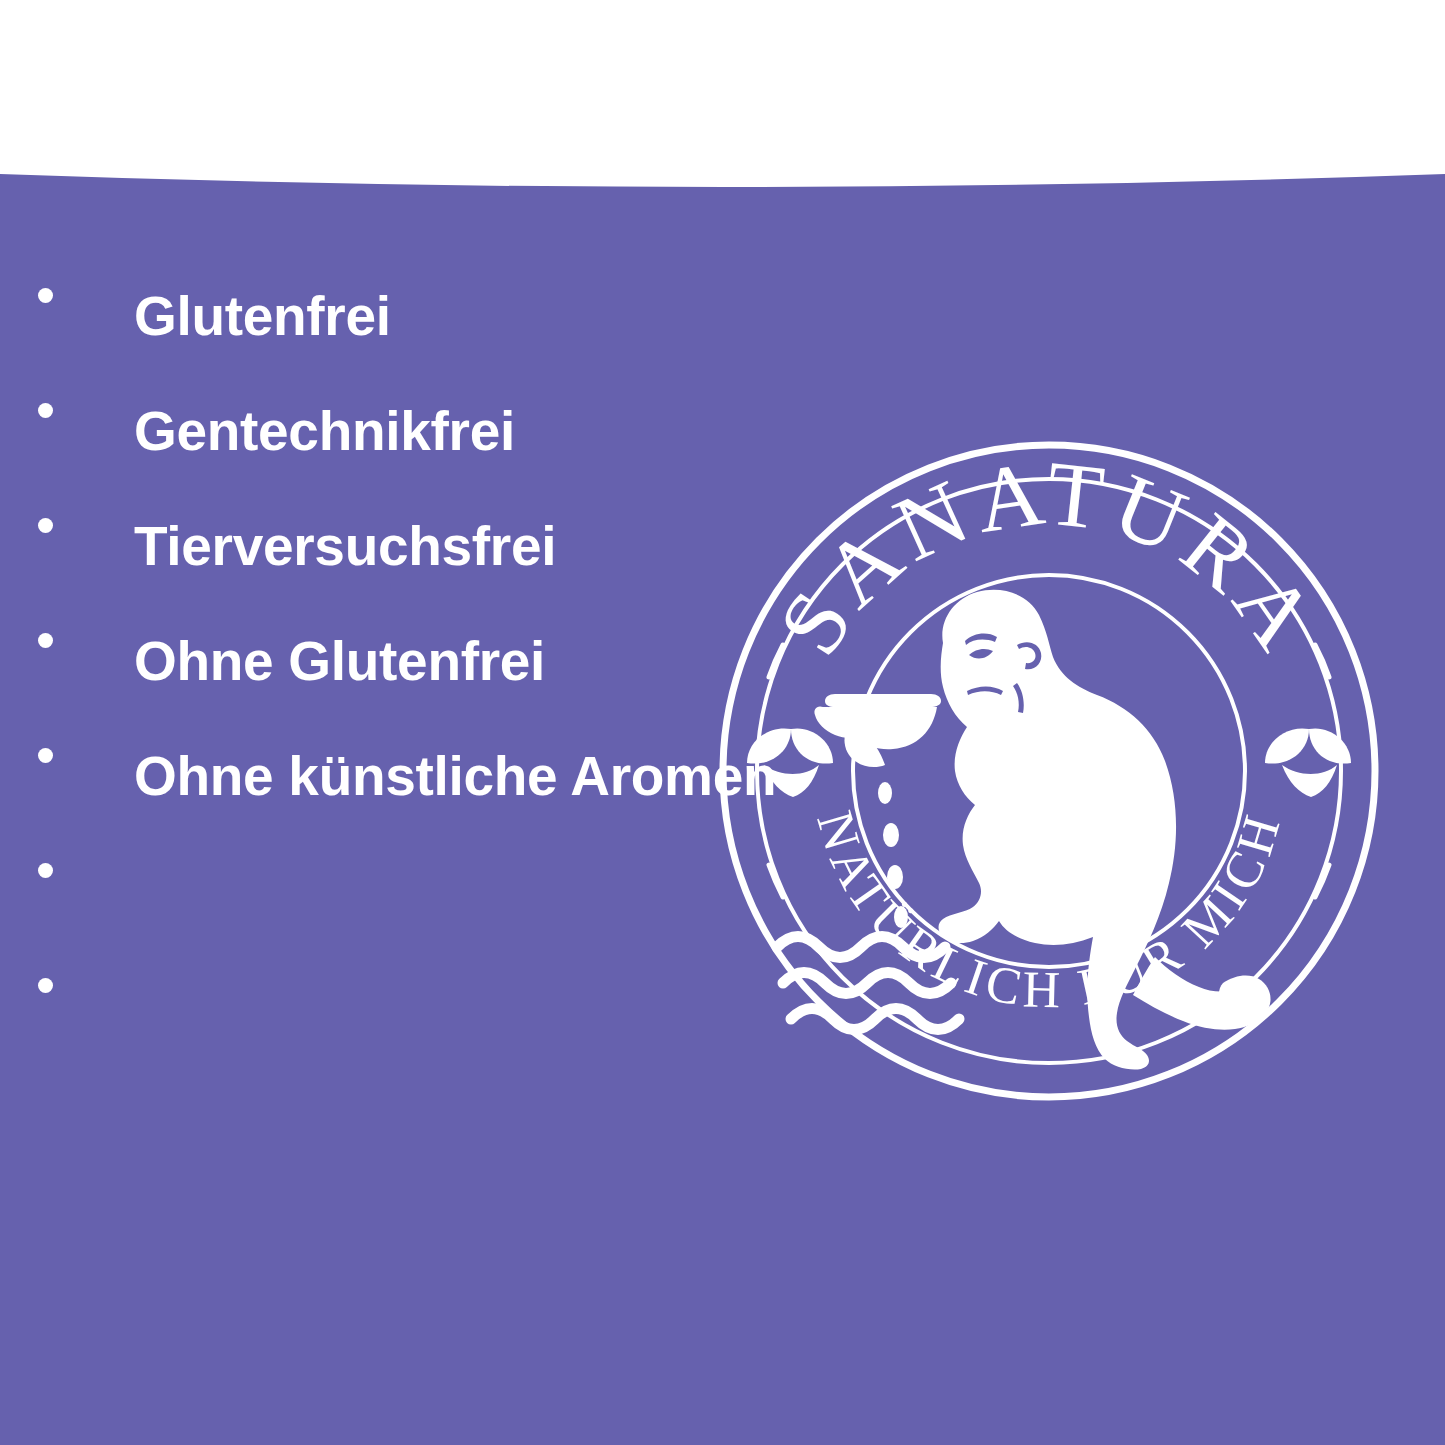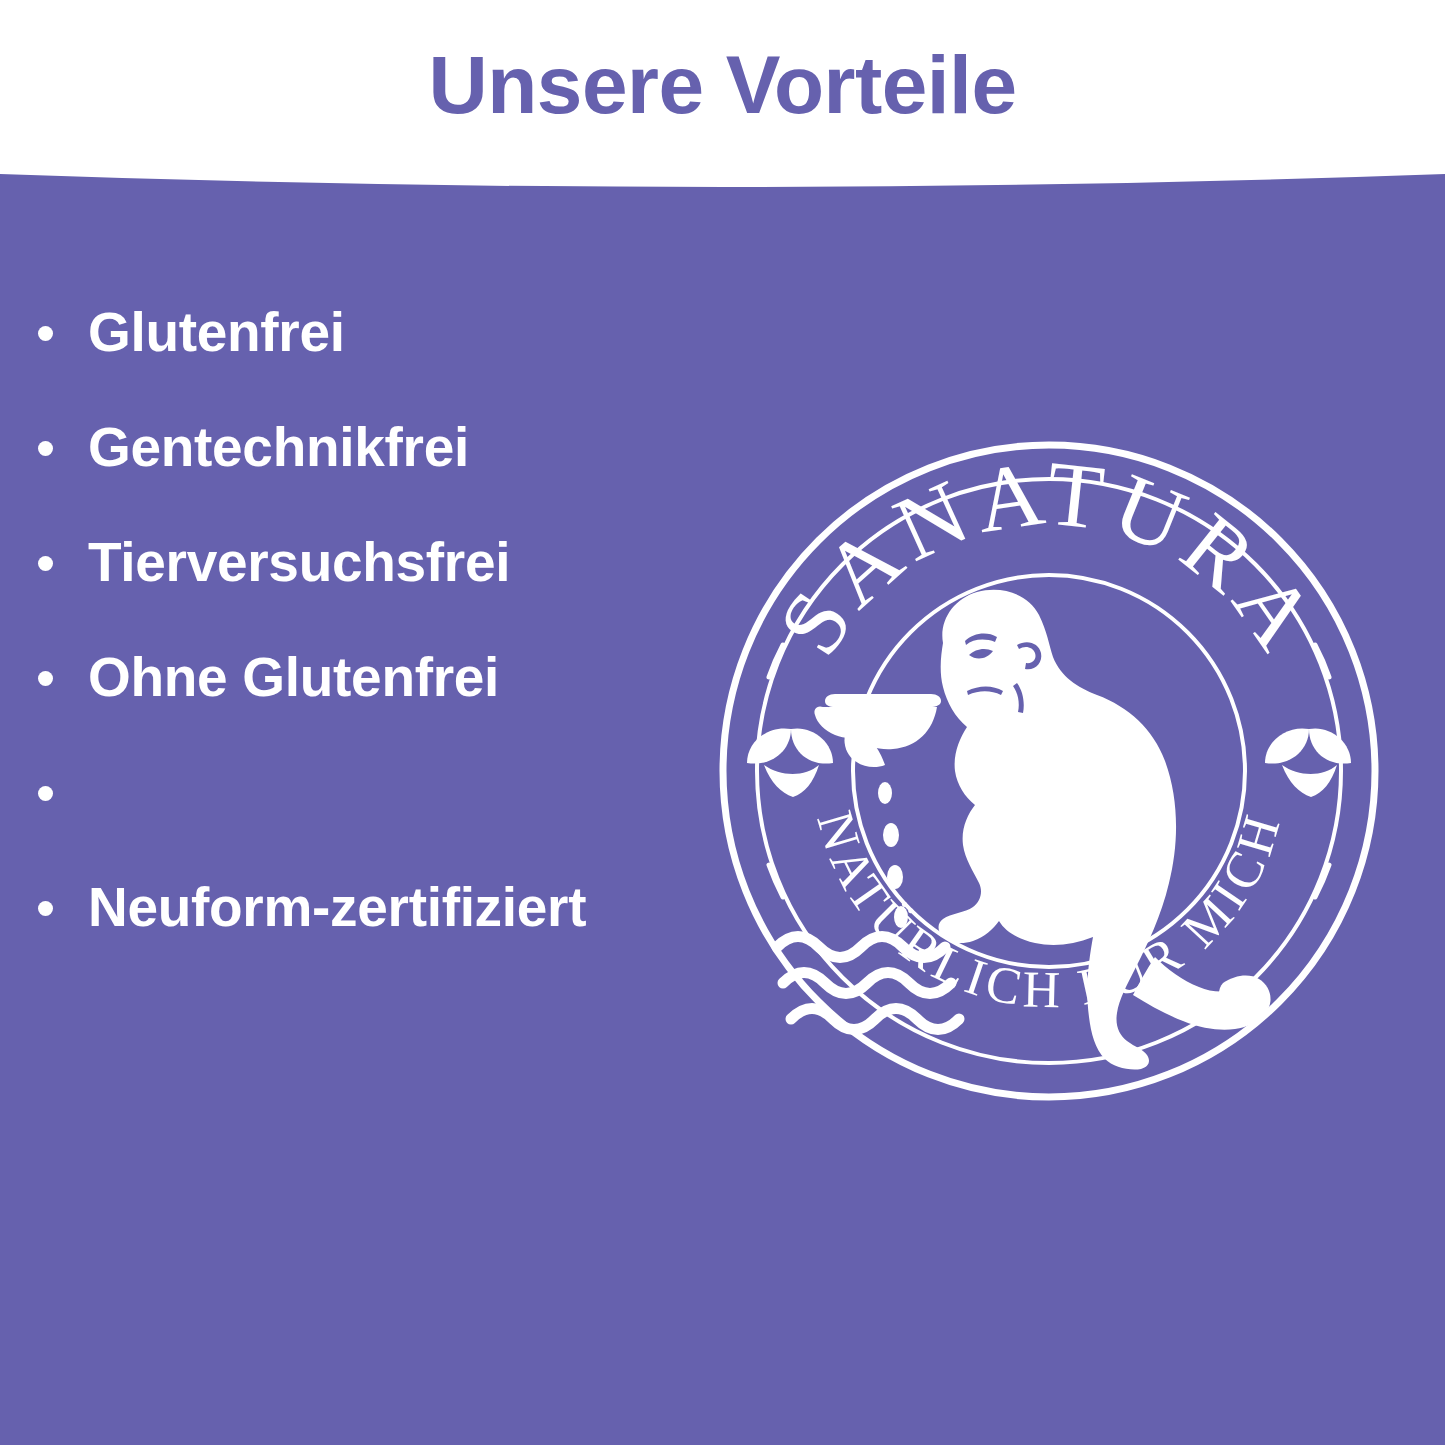--- a/index.html
+++ b/index.html
@@ -47,23 +47,24 @@
     position: absolute;
     left: 38px;
     top: 288px;
     width: 700px;
     margin: 0;
     padding: 0;
     list-style: none;
   }
   .benefit-row {
     display: flex;
-    align-items: center;
+    align-items: flex-start;
     height: 90px;
     margin-bottom: 25px;
+    gap: 46px;
   }
   .bullet-dot {
     width: 15px;
     height: 15px;
     border-radius: 50%;
     background: #ffffff;
     flex: 0 0 15px;
     margin-right: 35px;
   }
   .benefit-label {
@@ -88,45 +89,47 @@
 </style>
 </head>
 <body>
 
 <div id="page">
 
   <svg id="panel-svg" viewBox="0 0 1445 1445" preserveAspectRatio="none" aria-hidden="true">
     <path id="panel-path" d="M0,174 Q722,200 1445,174 L1445,1445 L0,1445 Z" fill="#6661ae"></path>
   </svg>
 
-  <div id="heading">Unsere Vorteile</div>
 
   <ul id="benefits">
     <li class="benefit-row">
       <span class="bullet-dot"></span>
       <span class="benefit-label">Glutenfrei</span>
     </li>
     <li class="benefit-row">
       <span class="bullet-dot"></span>
       <span class="benefit-label">Gentechnikfrei</span>
     </li>
     <li class="benefit-row">
       <span class="bullet-dot"></span>
       <span class="benefit-label">Tierversuchsfrei</span>
     </li>
     <li class="benefit-row">
       <span class="bullet-dot"></span>
       <span class="benefit-label">Ohne Glutenfrei</span>
     </li>
     <li class="benefit-row">
       <span class="bullet-dot"></span>
-    </li>
-    <li class="benefit-row">
-      <span class="bullet-dot"></span>
-      <span class="benefit-label">Neuform-zertifiziert</span>
+      <span class="benefit-label">Ohne künstliche Aromen</span>
+    </li>
+    <li class="benefit-row">
+      <span class="bullet-dot"></span>
+    </li>
+    <li class="benefit-row">
+      <span class="bullet-dot"></span>
     </li>
   </ul>
 
   <div id="logo-badge">
     <svg id="logo-svg" viewBox="0 0 664 664">
       <defs>
         <path id="arc-top" d="M 86,332 A 246,246 0 0 1 578,332" fill="none"></path>
         <path id="arc-bottom" d="M 96,332 A 236,236 0 0 0 568,332" fill="none"></path>
       </defs>
 

